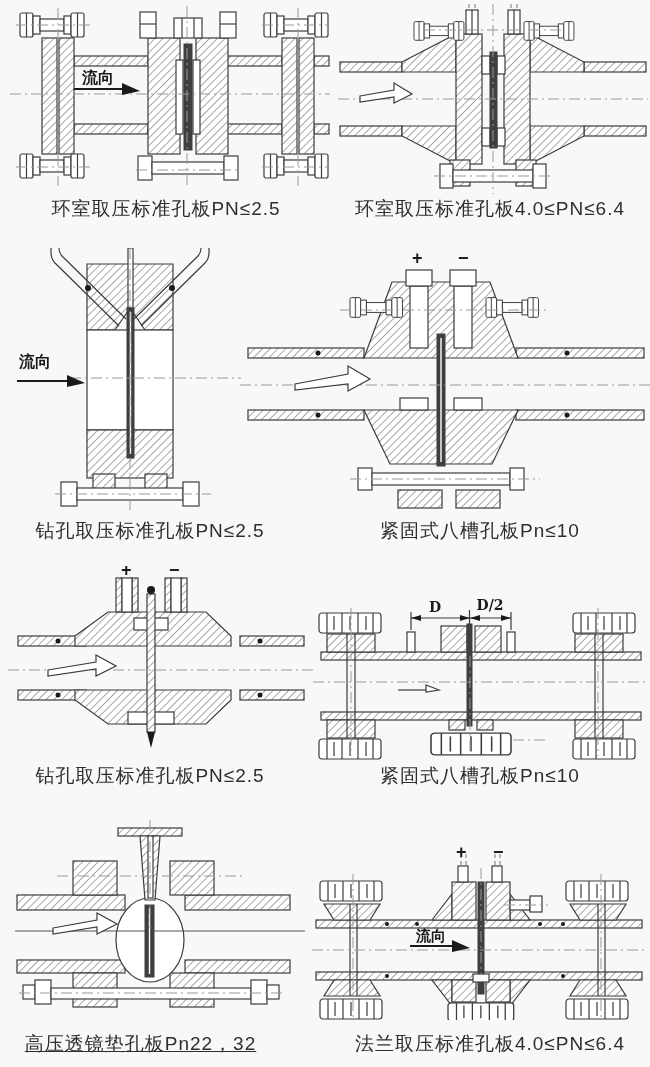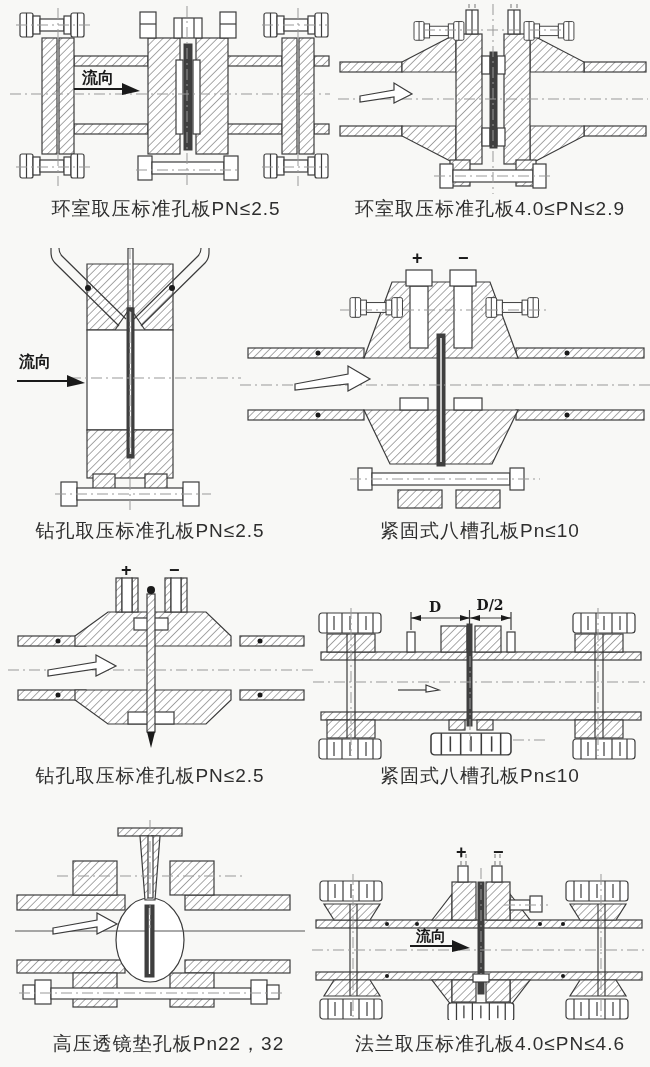--- a/index.html
+++ b/index.html
@@ -418,21 +418,21 @@
       <text x="181" y="34" class="sym">−</text>
       <g>
         <text x="104" y="117" class="lbl" style="font-size:15px">流向</text>
         <line x1="98" y1="122" x2="140" y2="122" class="thk"></line>
         <polygon points="140,116 158,124 140,128" class="solid"></polygon>
       </g>
     </svg>
   </figure>
 
   <div class="cap" style="left:0px;top:196px;width:300px;margin-left:16px;">环室取压标准孔板PN≤2.5</div>
-  <div class="cap" style="left:335px;top:196px;width:310px;">环室取压标准孔板4.0≤PN≤2.9</div>
+  <div class="cap" style="left:335px;top:196px;width:310px;">环室取压标准孔板4.0≤PN≤6.4</div>
   <div class="cap" style="left:10px;top:518px;width:280px;">钻孔取压标准孔板PN≤2.5</div>
   <div class="cap" style="left:355px;top:518px;width:250px;">紧固式八槽孔板Pn≤10</div>
   <div class="cap" style="left:10px;top:763px;width:280px;">钻孔取压标准孔板PN≤2.5</div>
   <div class="cap" style="left:355px;top:763px;width:250px;">紧固式八槽孔板Pn≤10</div>
-  <div class="cap" style="left:31px;top:1031px;width:275px;">高压透镜垫孔板Pn22，32</div>
-  <div class="cap" style="left:335px;top:1031px;width:310px;">法兰取压标准孔板4.0≤PN≤4.6</div>
+  <div class="cap" style="left:3px;top:1031px;width:275px;text-decoration:underline;">高压透镜垫孔板Pn22，32</div>
+  <div class="cap" style="left:335px;top:1031px;width:310px;">法兰取压标准孔板4.0≤PN≤6.4</div>
 
 </div>
 
 </body></html>

